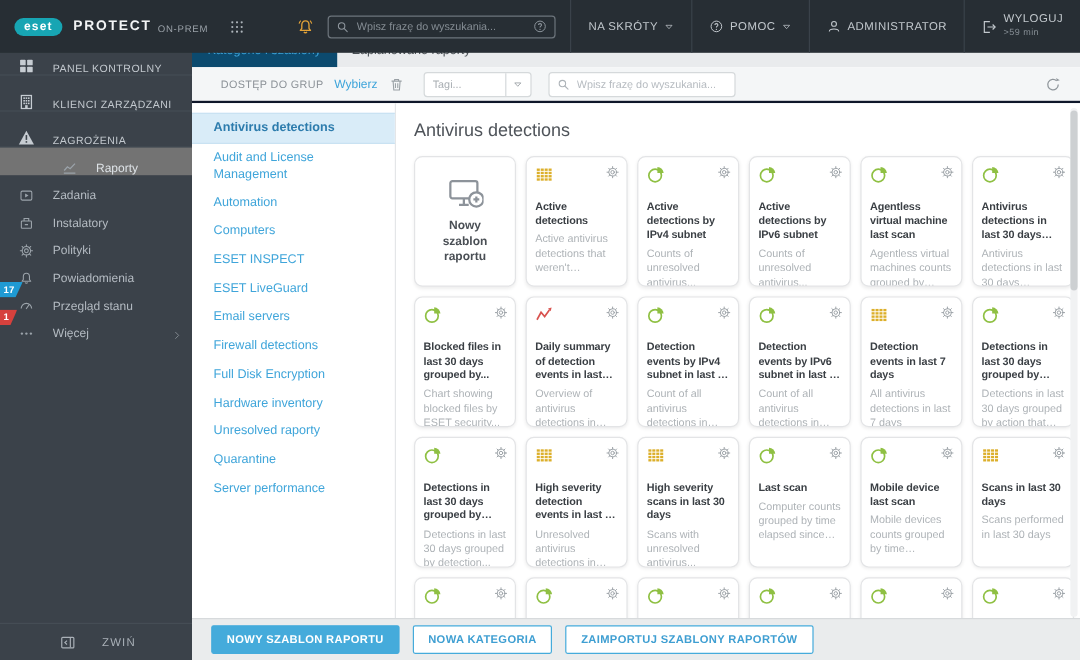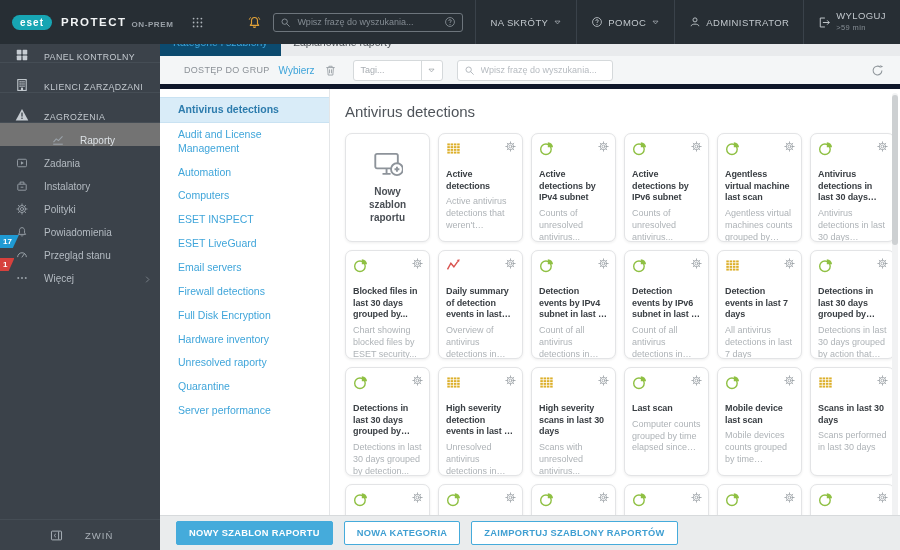--- a/index.html
+++ b/index.html
@@ -1,21 +1,21 @@
 <!DOCTYPE html>
 <html><head>
 <meta charset="utf-8">
 <style>
   html,body{margin:0;padding:0;background:#fff;}
   .app{position:relative;width:900px;height:550px;overflow:hidden;font-family:"Liberation Sans",sans-serif;background:#fff;}
   
   .topbar{position:absolute;left:0;top:0;width:900px;height:44px;background:#272e34;display:flex;align-items:center;color:#c7ccd1;z-index:6;}
   .logo{background:#17a5b3;color:#fff;font-weight:bold;font-size:10px;padding:2px 8px;border-radius:8px;margin-left:12px;letter-spacing:1px;}
   .product{color:#f2f4f5;font-size:11.5px;margin-left:9px;letter-spacing:1.5px;font-weight:bold;}
-  .product-suffix{color:#9aa1a8;font-size:8px;margin-left:5px;letter-spacing:.6px;font-weight:bold;margin-top:4px;}
+  .product-suffix{color:#9aa1a8;font-size:8px;margin-left:5px;letter-spacing:.6px;font-weight:normal;margin-top:4px;}
   .icn{display:inline-flex;align-items:center;justify-content:center;line-height:0;}
   .apps{margin-left:18px;color:#aeb5bb;cursor:pointer;}
   .topbar-right{margin-left:auto;display:flex;align-items:center;height:100%;}
   .bell{color:#e2a238;margin-right:11px;cursor:pointer;}
   .top-search{display:flex;align-items:center;border:1px solid #6d757c;border-radius:3px;height:17px;width:176px;padding:0 6px;color:#8d959c;margin-right:12px;gap:4px;}
   .top-search input{flex:1;background:transparent;border:none;outline:none;color:#c7ccd1;font-size:9px;min-width:0;font-family:inherit;}
   .top-search input::placeholder{color:#848c93;}
   .top-item{display:flex;align-items:center;gap:5px;padding:0 14px;height:100%;border-left:1px solid #3a424a;font-size:9.5px;letter-spacing:.4px;color:#c2c8cd;cursor:pointer;white-space:nowrap;}
   .logout-txt{line-height:1.15;}
   .logout-sub{font-size:7.5px;color:#858d94;}
@@ -34,21 +34,21 @@
   .badge.blue{background:#1f9ad3;clip-path:polygon(0 0,100% 0,68% 100%,0 100%);}
   .badge.red{background:#d6413d;clip-path:polygon(0 0,100% 0,60% 100%,0 100%);}
   .chev-right{position:absolute;right:8px;color:#8a9198;}
   .collapse-row{position:absolute;bottom:0;left:0;width:160px;height:30px;border-top:1px solid #454d55;display:flex;align-items:center;color:#aab1b8;font-size:9.5px;letter-spacing:1px;cursor:pointer;}
   .collapse-row .s-icon{margin-left:50px;margin-right:22px;}
   
   .main{position:absolute;left:160px;top:28px;width:740px;height:522px;display:flex;flex-direction:column;background:#fff;}
   .tabbar{height:28px;background:#e9ebed;display:flex;flex:none;}
   .tab{padding:0 13px;display:flex;align-items:center;font-size:10.5px;color:#4a5055;cursor:pointer;}
   .tab.active{background:#0c4a6e;color:#3da4da;}
-  .filterbar{height:28px;background:#f4f6f7;display:flex;align-items:center;padding-left:24px;border-bottom:5px solid #0f172a;flex:none;}
+  .filterbar{height:28px;background:#f4f6f7;display:flex;align-items:center;padding-left:24px;border-bottom:2px solid #0f172a;flex:none;}
   .fb-label{font-size:9px;color:#8b9197;letter-spacing:.3px;}
   .fb-link{font-size:10px;color:#3da4da;margin-left:9px;cursor:pointer;}
   .fb-trash{color:#99a0a5;margin-left:9px;cursor:pointer;}
   .tags-box{width:88px;height:19px;background:#fff;border:1px solid #d5d9db;border-radius:3px;display:flex;align-items:center;margin-left:16px;cursor:pointer;}
   .tags-ph{flex:1;padding-left:7px;font-size:9px;color:#a9aeb3;}
   .tags-chev{width:20px;align-self:stretch;border-left:1px solid #d5d9db;display:flex;align-items:center;justify-content:center;color:#8a9196;}
   .fb-search{width:142px;height:19px;background:#fff;border:1px solid #d5d9db;border-radius:3px;display:flex;align-items:center;padding:0 6px;margin-left:14px;color:#adb3b8;gap:4px;}
   .fb-search input{flex:1;border:0;outline:0;font-size:9px;color:#555;min-width:0;font-family:inherit;}
   .fb-search input::placeholder{color:#b6bbc0;}
   .fb-refresh{margin-left:auto;margin-right:16px;color:#8f969b;cursor:pointer;}

